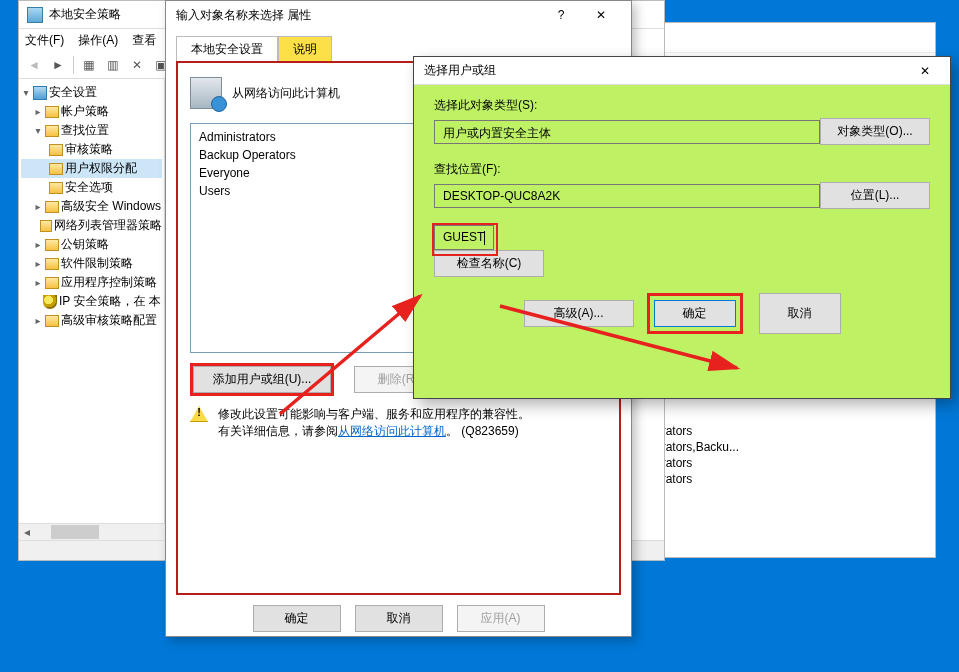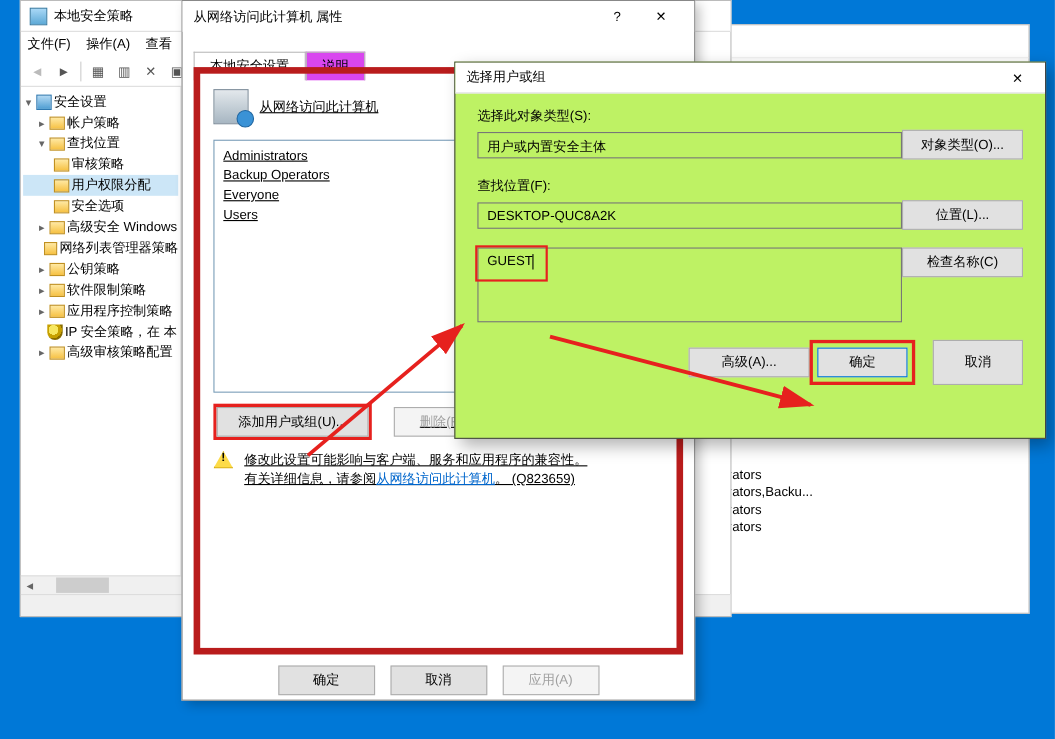--- a/index.html
+++ b/index.html
@@ -40,23 +40,23 @@
     .secondary-list-content { padding-top: 370px; }
 
     
     .prop-dialog { position: absolute; left: 165px; top: 0; width: 467px; height: 637px; background: #fff; border: 1px solid #888; box-shadow: 4px 4px 10px rgba(0,0,0,.25); }
     .prop-title { height: 28px; background: #fff; display: flex; align-items: center; padding: 0 10px; justify-content: space-between; }
     .winbtns { display: flex; }
     .winbtn { width: 40px; height: 24px; display:flex; align-items:center; justify-content:center; }
     .winbtn.help::before { content:"?"; }
     .winbtn.close::before { content:"✕"; }
     .prop-tabs { display: flex; padding: 6px 10px 0; gap: 0; }
-    .prop-tab { border: 1px solid #bbb; border-bottom: none; padding: 4px 14px; background: #fff; position: relative; top: 12px;}
-    .prop-tab.inactive { background: #d946ef; text-decoration: underline; }
-    .prop-tabpanel { border: 6px solid #b91c1c; margin: 0 10px 10px; padding: 14px 12px; height: 534px; position: relative; text-decoration: underline;}
+    .prop-tab { border: 1px solid #bbb; border-bottom: none; padding: 4px 14px; background: #fff; position: relative; top: 1px;}
+    .prop-tab.inactive { background: #fde047; }
+    .prop-tabpanel { border: 2px solid #b91c1c; margin: 0 10px 10px; padding: 14px 12px; height: 534px; position: relative;}
     .prop-header-row { display: flex; align-items: center; gap: 10px; margin-bottom: 14px;}
     .server-icon { width: 32px; height: 32px; background: linear-gradient(#e3e8ec,#a7b6c2); border: 1px solid #7d8d9a; position:relative;}
     .server-icon::after { content:""; position:absolute; right:-6px; bottom:-4px; width:14px; height:14px; background:#3a92d6; border-radius:50%; border:1px solid #2166a0;}
     .prop-listbox { border: 1px solid #7a9db8; background: #fff; height: 230px; padding: 4px 8px; line-height: 18px; }
     .prop-buttons-row { display: flex; gap: 20px; margin-top: 10px; align-items: center;}
     .win-button { border: 1px solid #adadad; background: #e1e1e1; padding: 4px 16px; min-width: 88px; text-align: center; }
     .win-button:disabled, .win-button.disabled { background: #f4f4f4; color: #a0a0a0; }
     .red-highlight { border: 3px solid #e6211e; padding: 0; }
     .prop-warning { display: flex; gap: 10px; margin-top: 10px; align-items: flex-start; }
     .warn-icon { width: 18px; height: 16px; background: #fddb47; clip-path: polygon(50% 0,100% 100%,0 100%); border: 1px solid #c79a00; position:relative; flex-shrink:0;}
@@ -65,21 +65,21 @@
     .link { color: #0066cc; text-decoration: underline; }
 
     
     .select-dialog { position: absolute; left: 413px; top: 56px; width: 538px; height: 343px; background: #bef264; border: 1px solid #444; box-shadow: 6px 6px 14px rgba(0,0,0,.3); }
     .sel-title { height: 28px; display: flex; align-items: center; padding: 0 10px; justify-content: space-between; background: #fff; border-bottom: 1px solid #ddd;}
     .sel-body { padding: 12px 20px; }
     .sel-label { margin-bottom: 4px; }
     .sel-row { display: flex; align-items: center; margin-bottom: 16px; }
     .sel-field { flex: 1; border: 1px solid #777; padding: 4px 8px; height: 24px; }
     .sel-textarea { flex: 1; border: 1px solid #777; height: 68px; padding: 4px 8px; position: relative;}
-    .sel-footer { display: flex; justify-content: flex-end; align-items: center; margin-top: 0px;}
+    .sel-footer { display: flex; justify-content: center; align-items: center; margin-top: 0px; gap: 13px;}
     .sel-btn { border: 1px solid #adadad; background: #e1e1e1; padding: 4px 14px; min-width: 110px; text-align: center; }
     .sel-ok-group { display: flex; gap: 16px; }
     .sel-red-box { border: 2px solid #e6211e; position: absolute; }
     .cursor-caret::after { content:""; display:inline-block; width:1px; height:14px; background:#000; vertical-align:middle; margin-left:0px;}
 
     
     .red-arrow { position: absolute; z-index: 50; }
   </style>
 </head>
 <body>
@@ -197,21 +197,21 @@
   </div>
   <div class="mmc-hscroll">
     <span class="arrow">◂</span>
       <span class="thumb"></span>
   </div>
   <div class="mmc-status"></div>
 </div>
 
 <div class="prop-dialog">
   <div class="prop-title">
-    <span>从网络访问此计算机 属性</span>
+    <span>输入对象名称来选择 属性</span>
     <div class="winbtns">
       <div class="winbtn help"></div>
       <div class="winbtn close"></div>
     </div>
   </div>
   <div class="prop-tabs">
     <div class="prop-tab">本地安全设置</div>
     <div class="prop-tab inactive">说明</div>
   </div>
   <div class="prop-tabpanel">
@@ -257,21 +257,21 @@
     <div class="sel-label">选择此对象类型(S):</div>
     <div class="sel-row">
       <div class="sel-field">用户或内置安全主体</div>
       <button class="sel-btn">对象类型(O)...</button>
     </div>
     <div class="sel-label">查找位置(F):</div>
     <div class="sel-row">
       <div class="sel-field">DESKTOP-QUC8A2K</div>
       <button class="sel-btn">位置(L)...</button>
     </div>
-    <div class="sel-row" style="align-items:flex-start;">
+    <div class="sel-row" style="align-items:flex-start;flex-direction:column;">
       <div class="sel-textarea">
         <span class="cursor-caret">GUEST</span>
         <div class="sel-red-box" style="left:-3px; top:-3px; width:66px; height:33px;"></div>
       </div>
       <button class="sel-btn">检查名称(C)</button>
     </div>
     <div class="sel-footer">
       <button class="sel-btn">高级(A)...</button>
       <div class="sel-ok-group">
         <span class="red-highlight" style="display:inline-block; padding:4px;">

